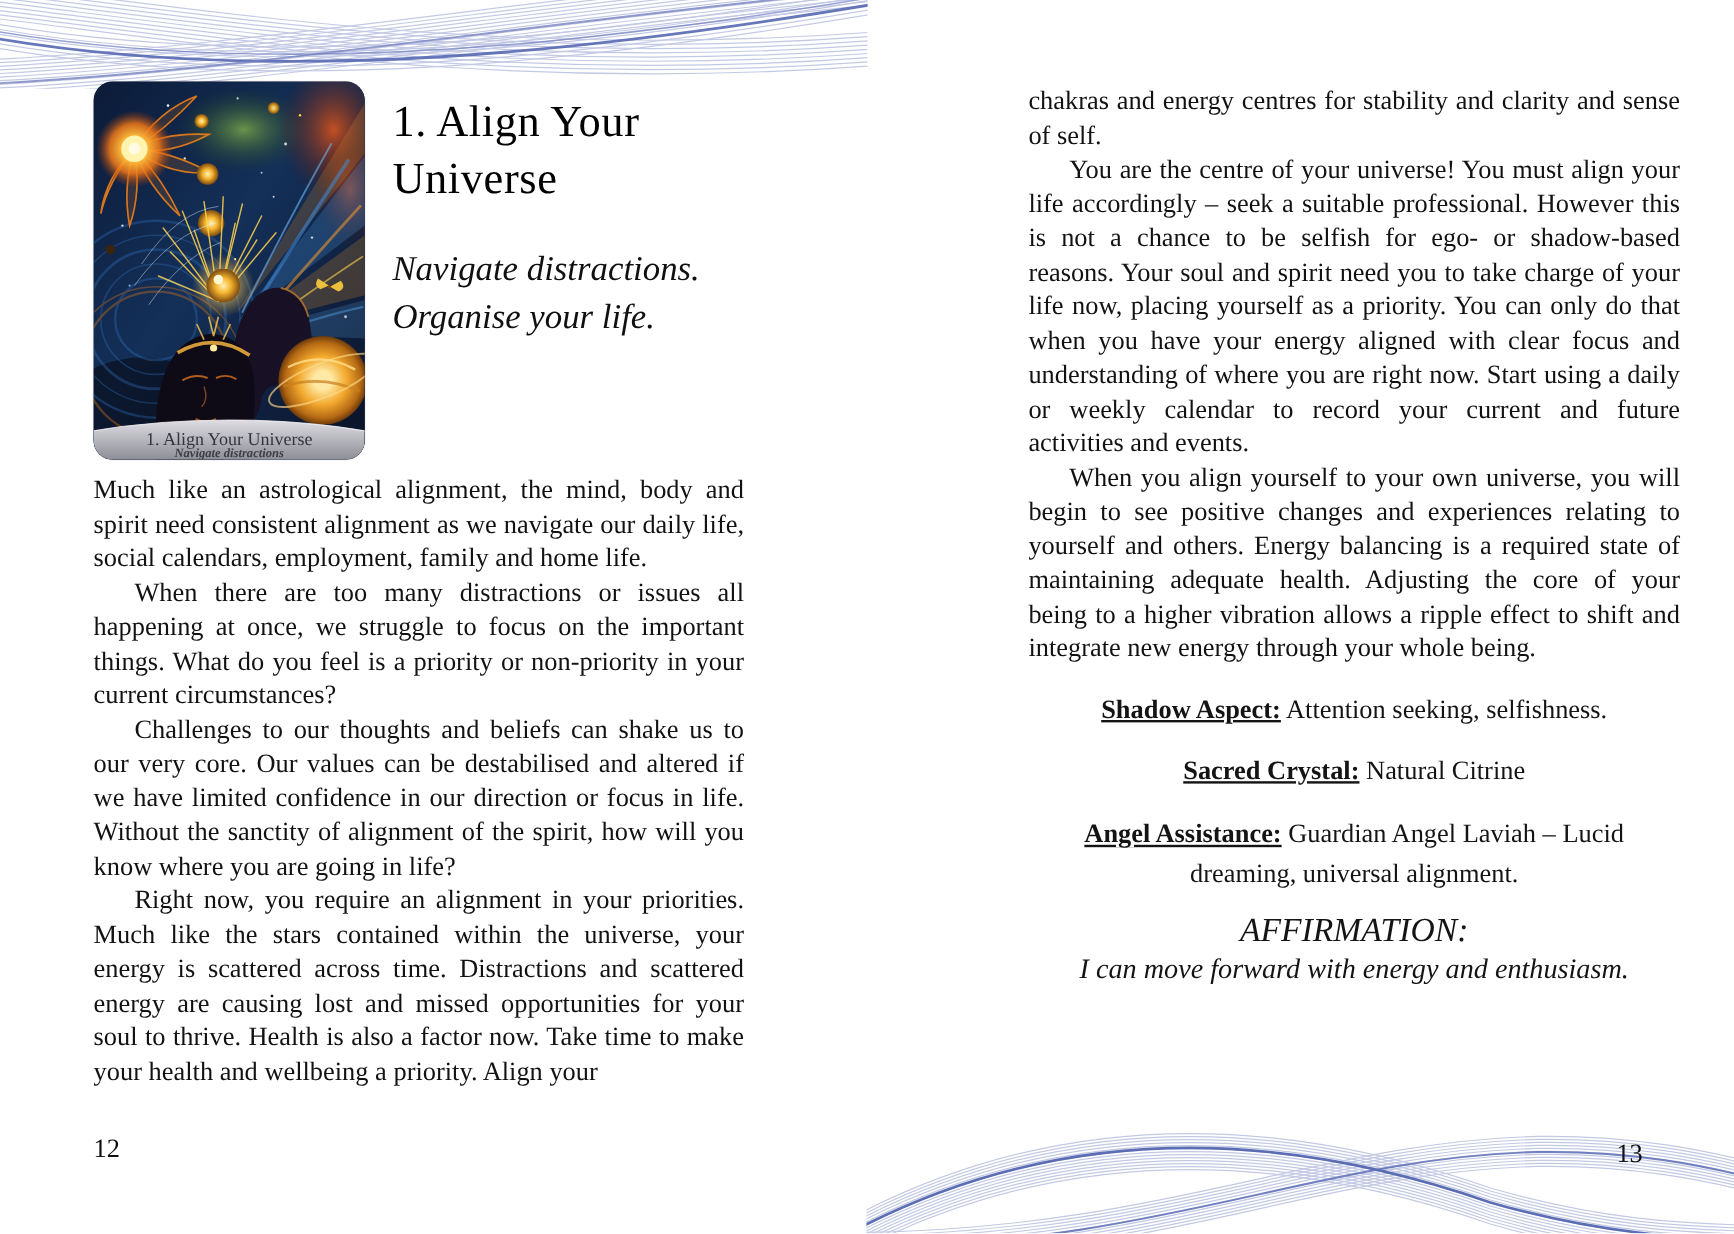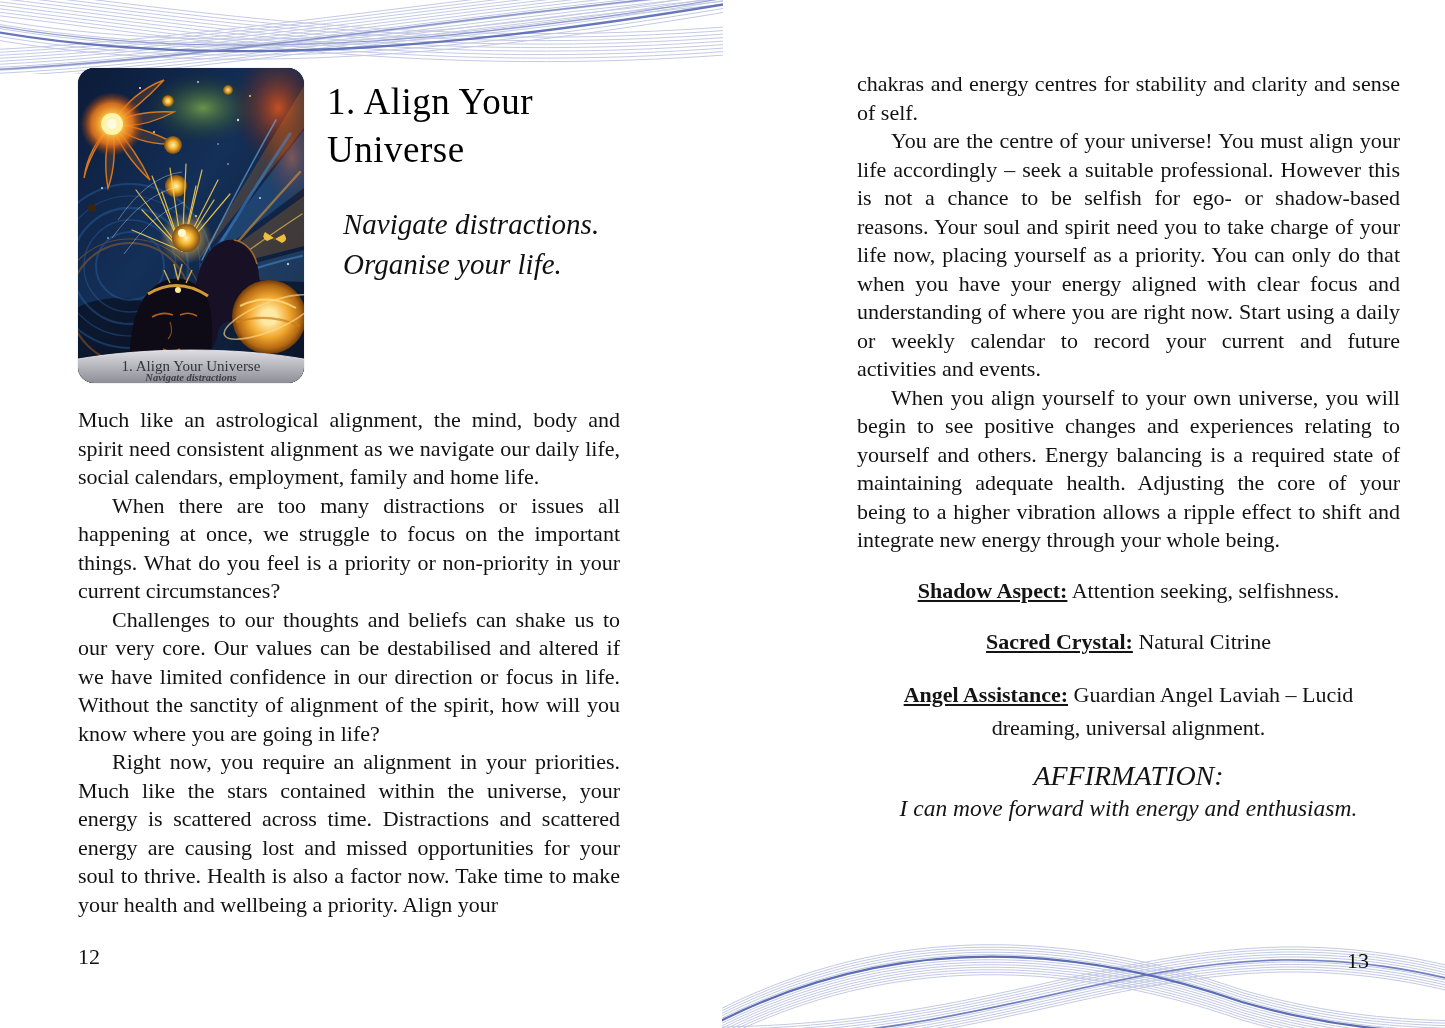--- a/index.html
+++ b/index.html
@@ -17,23 +17,23 @@
     border-radius:16px;overflow:hidden;
     box-shadow:inset 0 0 0 1px rgba(0,0,0,.18), 0 0 0 1px rgba(0,0,0,.05);
     background:#0c1a36;
   }
   .card svg{width:100%;height:100%;}
   .title-block{position:absolute;left:327px;top:78px;width:310px;}
   .page-title{
     margin:0;font-weight:400;font-size:37px;line-height:48px;color:#000;
     font-family:"Liberation Serif","DejaVu Serif",serif;letter-spacing:.5px;
   }
-  .page-subtitle{margin:30px 16px 0;font-style:italic;font-size:29px;line-height:40px;color:#101010;}
+  .page-subtitle{margin:30px 0 0;font-style:italic;font-size:29px;line-height:40px;color:#101010;}
   .body-col{position:absolute;width:542px;}
-  .left-body{left:78px;top:406px;font-family:Liberation Serif, serif;}
+  .left-body{left:78px;top:394px;font-family:Liberation Serif, serif;}
   .right-body{left:826px;top:70px;width:543px;margin-left:31px;}
   p.body-p{
     margin:0;text-align:justify;font-size:22px;line-height:28.5px;color:#121212;
     text-indent:34px;
   }
   .paras p.body-p:first-of-type{text-indent:0;}
   .page-number{position:absolute;font-size:22px;color:#101010;}
   .pn-left{left:78px;top:944px;}
   .pn-right{right:76px;top:948px;}
 

